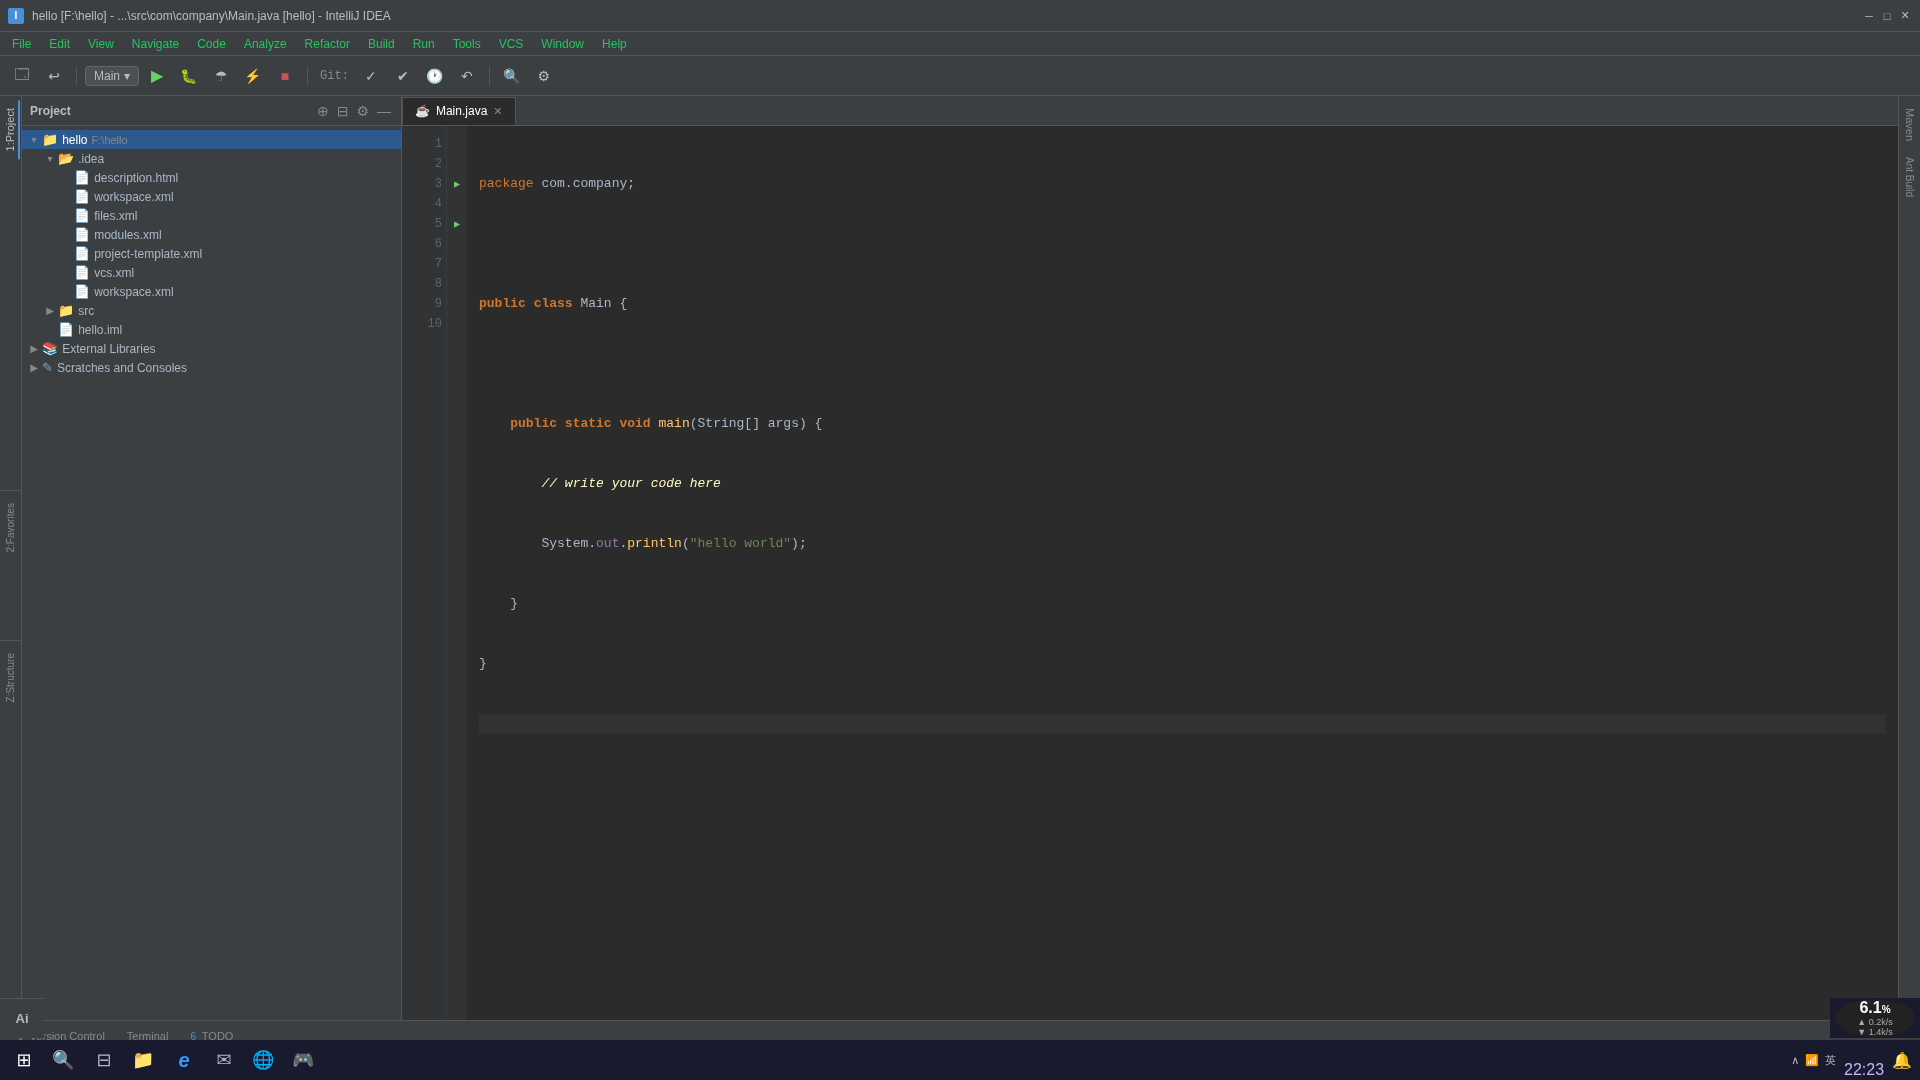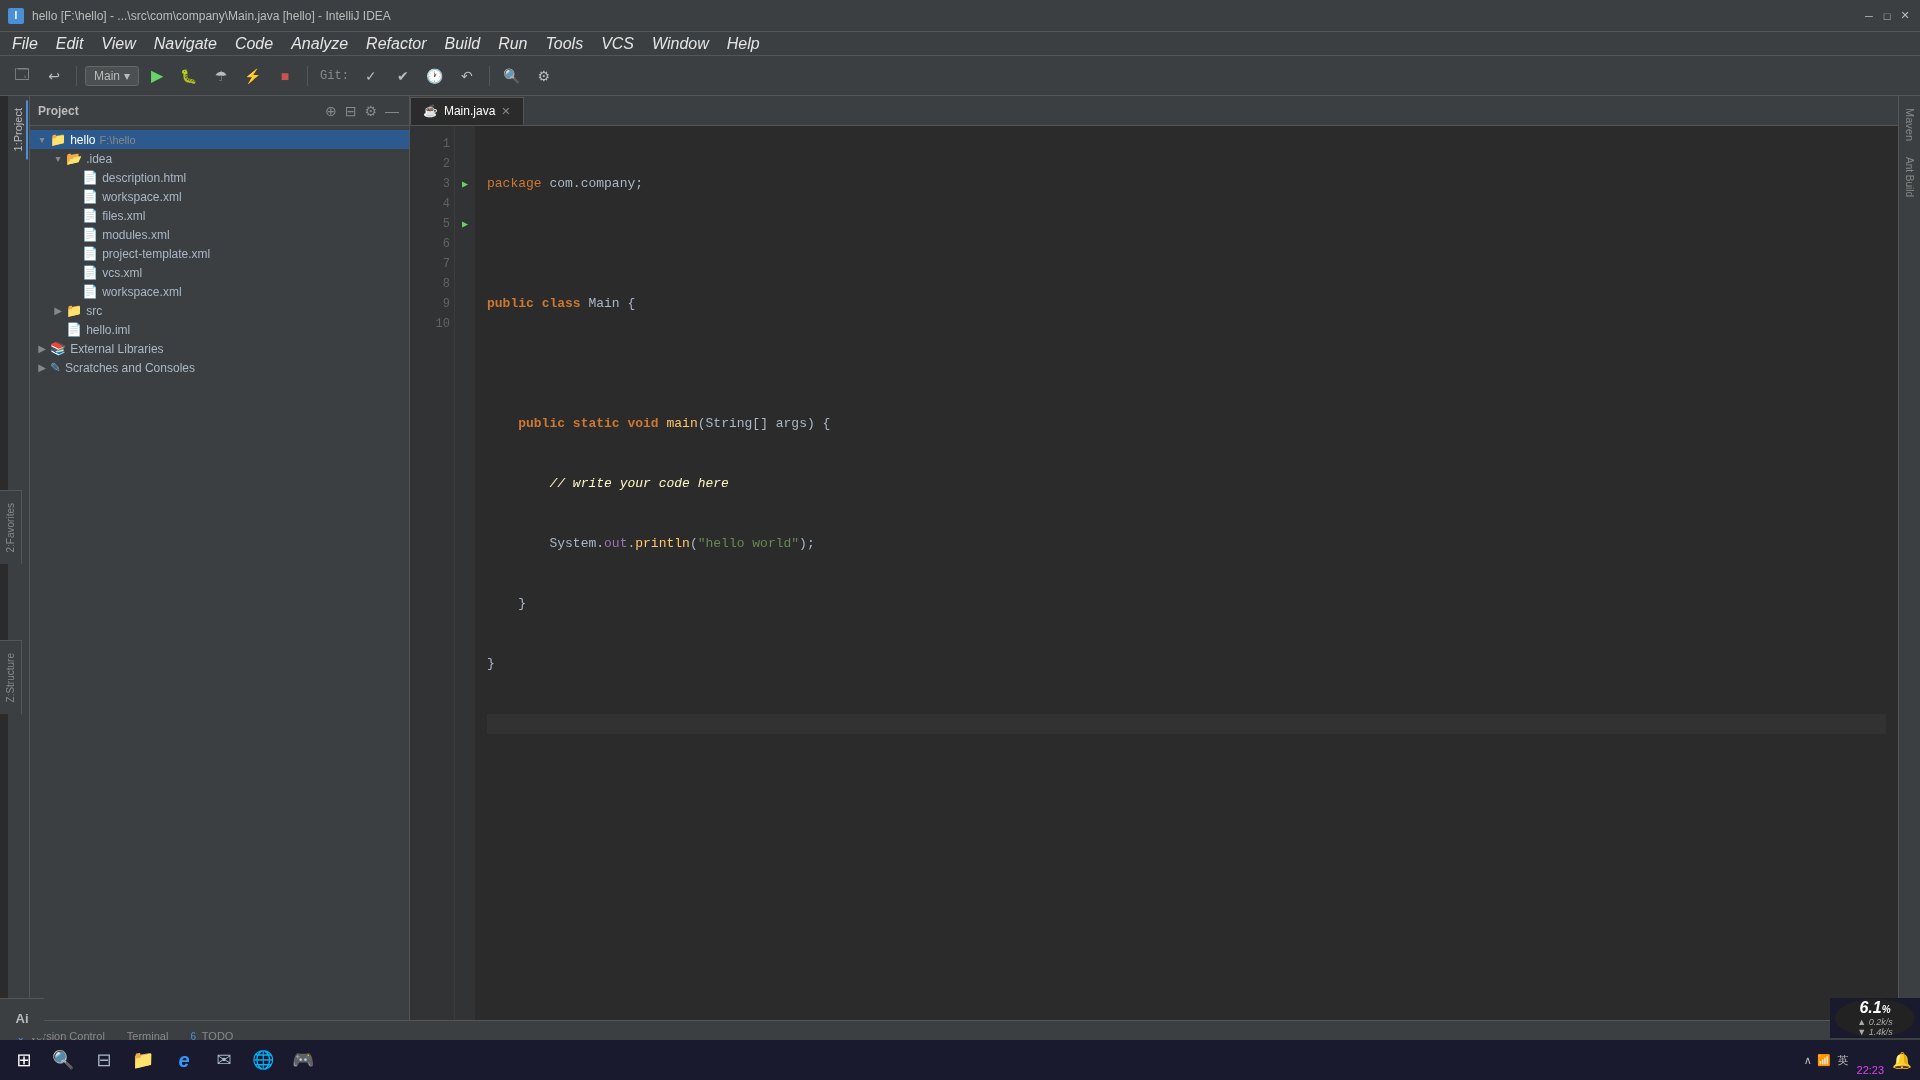--- a/index.html
+++ b/index.html
@@ -43,25 +43,24 @@
       height: 24px;
       background: #3c3f41;
       display: flex;
       align-items: center;
       padding: 0 4px;
       border-bottom: 1px solid #555;
       gap: 2px;
     }
     .menu-item {
       padding: 2px 8px;
-      color: #e5e5e5;
-      font-size: 16px;
+      color: #22c55e;
+      font-size: 12px;
       cursor: pointer;
       border-radius: 3px;
-      font-style: italic;
     }
 
     
     #toolbar {
       height: 40px;
       background: #3c3f41;
       display: flex;
       align-items: center;
       padding: 0 8px;
       border-bottom: 1px solid #555;
@@ -89,21 +88,20 @@
     }
     .tb-run-btn { color: #68d468; font-size: 16px; cursor: pointer; }
     .tb-debug-btn { color: #6daadb; font-size: 14px; cursor: pointer; }
     .tb-cover-btn { color: #bbb; font-size: 14px; cursor: pointer; }
     .tb-stop-btn { color: #c75450; font-size: 14px; cursor: pointer; }
 
     
     #main-layout {
       display: flex;
       height: calc(1080px - 32px - 24px - 40px - 30px - 30px);
-      padding-left: 8px;
     }
 
     
     #left-tabs {
       width: 22px;
       background: #3c3f41;
       border-right: 1px solid #555;
       display: flex;
       flex-direction: column;
       align-items: center;
@@ -337,21 +335,21 @@
       display: flex; align-items: center; justify-content: center;
       color: white; font-size: 18px; cursor: pointer;
     }
     .taskbar-icon {
       width: 32px; height: 32px;
       display: flex; align-items: center; justify-content: center;
       font-size: 18px; cursor: pointer; border-radius: 4px;
     }
     .taskbar-spacer { flex: 1; }
     .taskbar-clock { text-align: center; }
-    .taskbar-clock .time { font-size: 11px; color: #d946ef; margin-top: 20px; }
+    .taskbar-clock .time { font-size: 16px; color: #c4b5fd; margin-top: 20px; }
 
     
     .sys-tray { display: flex; align-items: center; gap: 6px; font-size: 11px; color: #bbb; }
 
     
     #ai-badge {
       position: absolute;
       bottom: 42px;
       left: 0;
       width: 44px;
@@ -675,21 +673,21 @@
     <div class="time">22:23</div>
   </div>
   <div style="color:#bbb; font-size:16px;">🔔</div>
 </div>
 
 <div id="ai-badge">
   <span>Ai</span>
 </div>
 
 <div id="network-badge">
-  <div style="display:flex; flex-direction:column; align-items:center; justify-content:center; width:80px; height:38px; background:#222; border-radius:50%; position:relative;font-style:italic;">
+  <div style="display:flex; flex-direction:column; align-items:center; justify-content:center; width:80px; height:38px; background:#222; border-radius:50%; position:relative;">
     <span style="font-size:16px; font-weight:bold; color:white;">6.1<span style="font-size:10px;">%</span></span>
     <div style="font-size:9px; color:#aaa;">▲ <span>0.2k/s</span></div>
     <div style="font-size:9px; color:#aaa;">▼ <span>1.4k/s</span></div>
   </div>
 </div>
 
 <div id="favorites-sidebar">
   <div class="left-tab" style="font-size:10px;">2:Favorites</div>
 </div>
 

